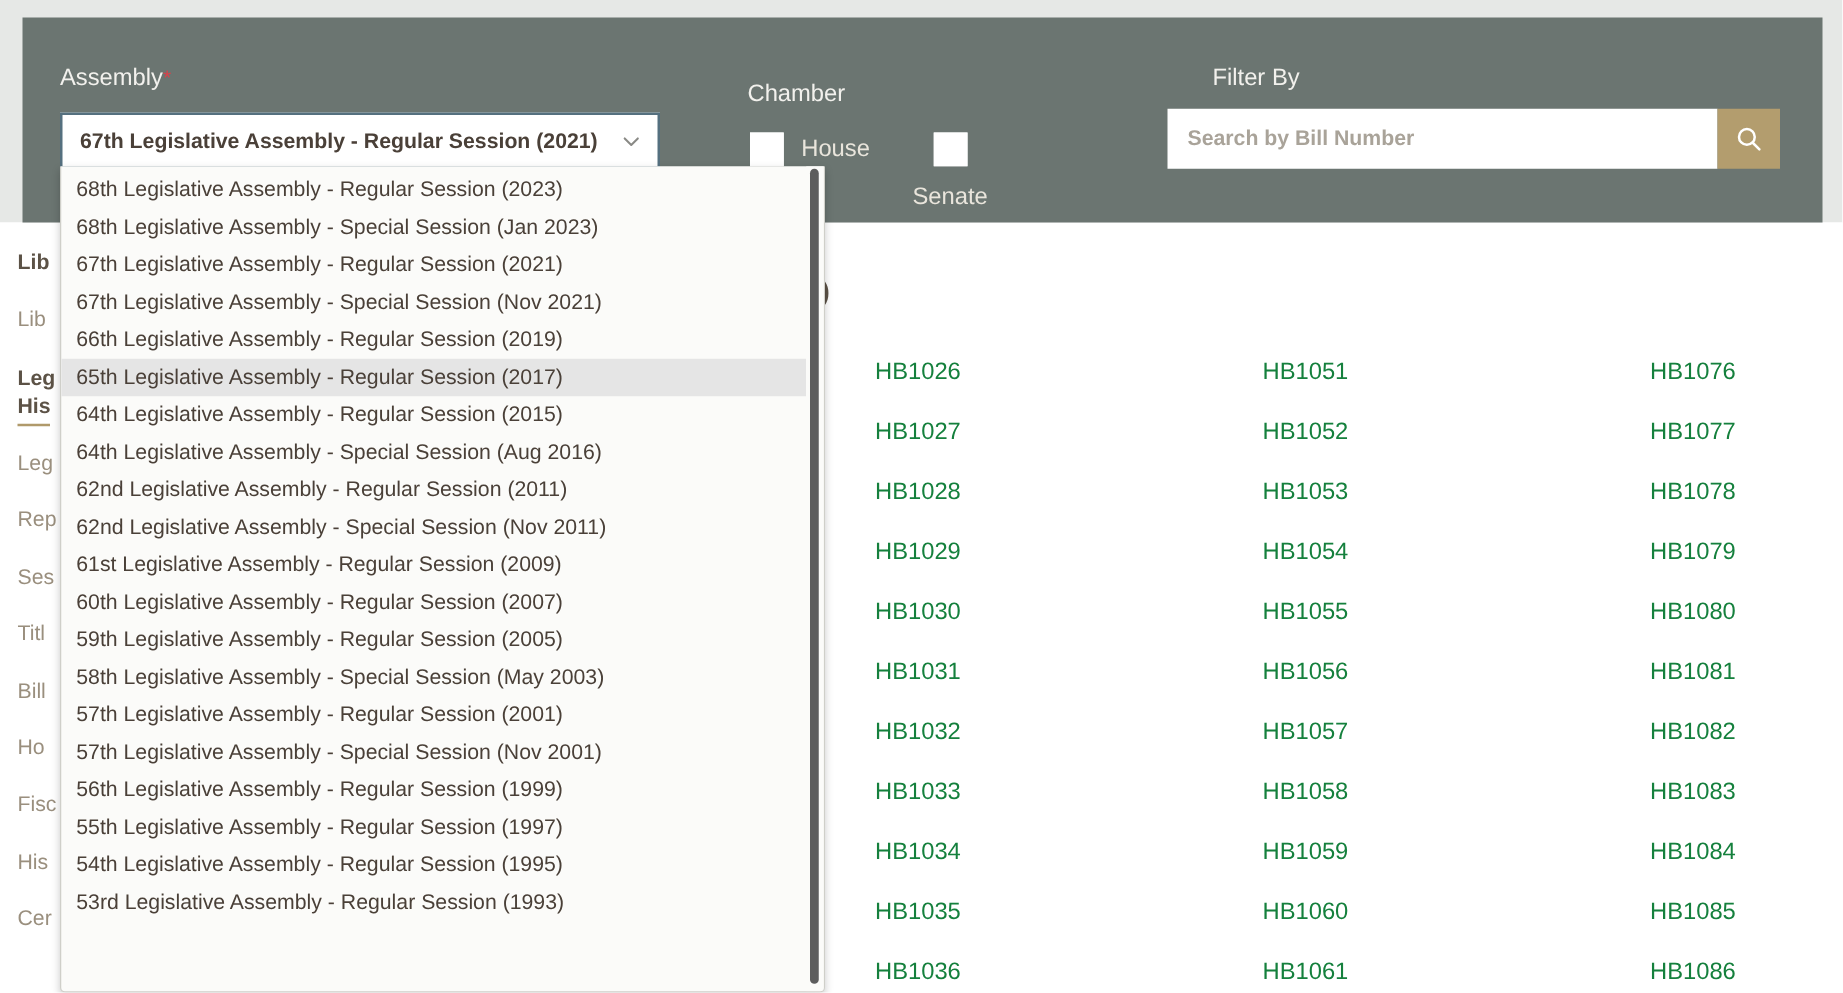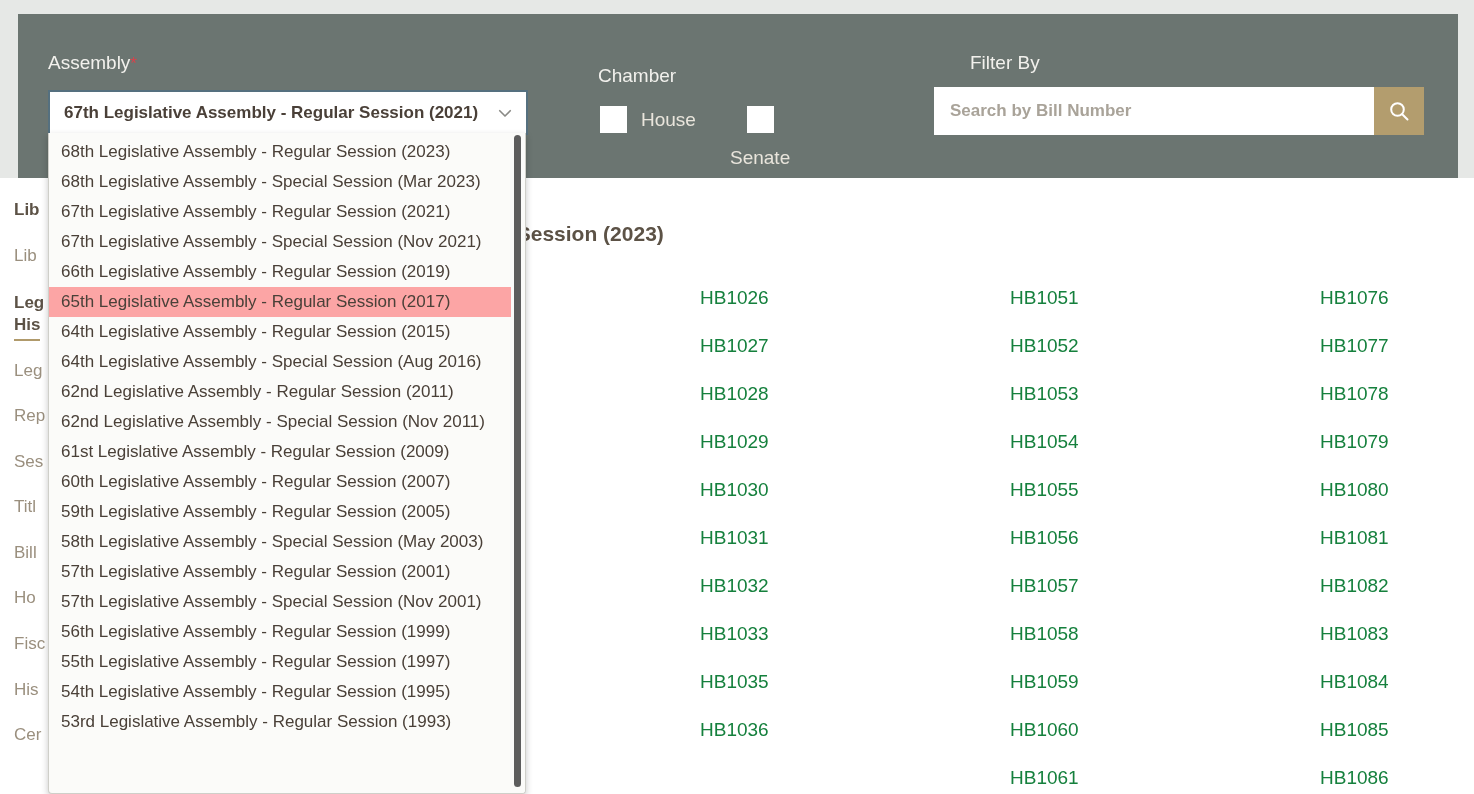--- a/index.html
+++ b/index.html
@@ -210,21 +210,21 @@
     align-items: center;
     justify-content: center;
     cursor: pointer;
     padding: 0;
   }
 
   
   .dropdown {
     position: absolute;
     left: 48px; top: 133px;
-    width: 478px;
+    width: 612px;
     height: 661px;
     background: #fbfbf9;
     border: 1px solid #cfcfc9;
     border-top: none;
     border-radius: 0 0 4px 4px;
     box-shadow: 0 3px 7px rgba(0,0,0,0.22);
     z-index: 10;
     overflow: hidden;
     display: flex;
   }
@@ -238,21 +238,21 @@
   .dropdown-item {
     font-size: 17px;
     color: #4a4038;
     line-height: 30px;
     height: 30px;
     padding: 0 8px 0 12px;
     white-space: nowrap;
     cursor: pointer;
   }
   .dropdown-item.highlighted {
-    background: #fca5a5;
+    background: #e5e5e5;
   }
   .dd-scroll-track {
     width: 14px;
     background: #fbfbf9;
     position: relative;
     flex: 0 0 auto;
   }
   .dd-scroll-thumb {
     position: absolute;
     left: 3px; top: 2px;
@@ -292,20 +292,21 @@
   <div class="bill-grid">
     <div class="bill-col">
       <a class="bill-link" href="#">HB1026</a>
       <a class="bill-link" href="#">HB1027</a>
       <a class="bill-link" href="#">HB1028</a>
       <a class="bill-link" href="#">HB1029</a>
       <a class="bill-link" href="#">HB1030</a>
       <a class="bill-link" href="#">HB1031</a>
       <a class="bill-link" href="#">HB1032</a>
       <a class="bill-link" href="#">HB1033</a>
+      <a class="bill-link" href="#">HB1034</a>
       <a class="bill-link" href="#">HB1035</a>
       <a class="bill-link" href="#">HB1036</a>
     </div>
     <div class="bill-col">
       <a class="bill-link" href="#">HB1051</a>
       <a class="bill-link" href="#">HB1052</a>
       <a class="bill-link" href="#">HB1053</a>
       <a class="bill-link" href="#">HB1054</a>
       <a class="bill-link" href="#">HB1055</a>
       <a class="bill-link" href="#">HB1056</a>
@@ -365,21 +366,21 @@
         <circle cx="10.5" cy="10.5" r="6.3"></circle>
         <line x1="15.2" y1="15.2" x2="20.5" y2="20.5"></line>
       </svg>
     </button>
   </div>
 </section>
 
 <div class="dropdown">
   <ul class="dropdown-list">
     <li class="dropdown-item">68th Legislative Assembly - Regular Session (2023)</li>
-    <li class="dropdown-item">68th Legislative Assembly - Special Session (Mar 2023)</li>
+    <li class="dropdown-item">68th Legislative Assembly - Special Session (Jan 2023)</li>
     <li class="dropdown-item">67th Legislative Assembly - Regular Session (2021)</li>
     <li class="dropdown-item">67th Legislative Assembly - Special Session (Nov 2021)</li>
     <li class="dropdown-item">66th Legislative Assembly - Regular Session (2019)</li>
     <li class="dropdown-item highlighted">65th Legislative Assembly - Regular Session (2017)</li>
     <li class="dropdown-item">64th Legislative Assembly - Regular Session (2015)</li>
     <li class="dropdown-item">64th Legislative Assembly - Special Session (Aug 2016)</li>
     <li class="dropdown-item">62nd Legislative Assembly - Regular Session (2011)</li>
     <li class="dropdown-item">62nd Legislative Assembly - Special Session (Nov 2011)</li>
     <li class="dropdown-item">61st Legislative Assembly - Regular Session (2009)</li>
     <li class="dropdown-item">60th Legislative Assembly - Regular Session (2007)</li>

